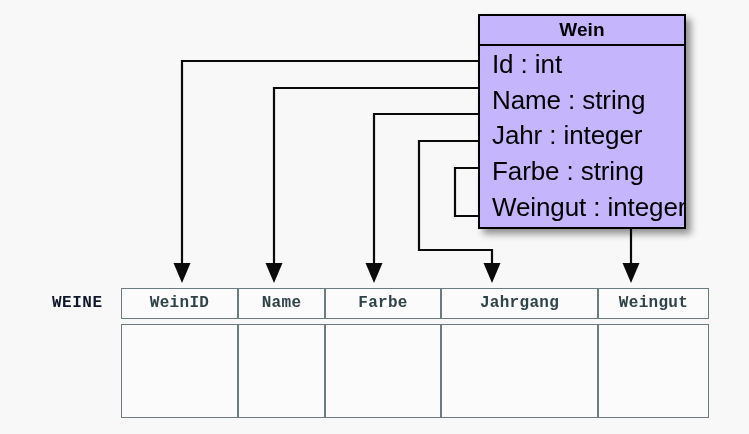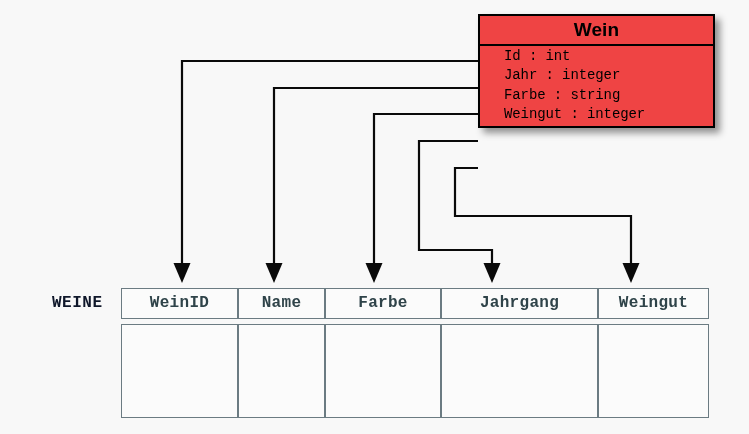--- a/index.html
+++ b/index.html
@@ -42,48 +42,47 @@
   #connector-layer polygon.arrowhead {
     fill: #0a0a0a;
     stroke: none;
   }
 
   
   #uml-class-box {
     position: absolute;
     left: 478px;
     top: 14px;
-    width: 237px;
+    width: 208px;
     box-sizing: border-box;
-    background: #ef4444;
+    background: #c4b5fd;
     border: 2.5px solid #000000;
     box-shadow: 5px 5px 7px rgba(0,0,0,0.42);
     z-index: 3;
   }
   #uml-class-name {
     text-align: center;
     font-size: 19px;
     font-weight: bold;
     color: #000000;
     padding: 3px 4px 4px 4px;
     border-bottom: 2.5px solid #000000;
     line-height: 1.12;
     letter-spacing: 0.1px;
   }
   #uml-attributes {
     padding: 1px 0 2px 0;
   }
   .uml-attribute {
-    font-size: 14px;
+    font-size: 26px;
     color: #000000;
     line-height: 1.37;
-    padding-left: 24px;
+    padding-left: 12px;
     white-space: nowrap;
     letter-spacing: -0.1px;
-    font-family: Liberation Mono, monospace;
   }
 
   
   #relation-label {
     position: absolute;
     left: 52px;
     top: 294px;
     font-family: "Liberation Mono", "DejaVu Sans Mono", monospace;
     font-size: 16px;
     font-weight: bold;
@@ -164,20 +163,21 @@
     <g>
       <path d="M 478 168 L 455 168 L 455 216 L 631 216 L 631 266"></path>
       <polygon class="arrowhead" points="631,283 622.5,263 639.5,263"></polygon>
     </g>
   </svg>
 
   <div id="uml-class-box">
     <div id="uml-class-name">Wein</div>
     <div id="uml-attributes">
       <div class="uml-attribute">Id : int</div>
+      <div class="uml-attribute">Name : string</div>
       <div class="uml-attribute">Jahr : integer</div>
       <div class="uml-attribute">Farbe : string</div>
       <div class="uml-attribute">Weingut : integer</div>
     </div>
   </div>
 
   <div id="relation-label">WEINE</div>
 
   <table id="relation-table">
     <thead>

